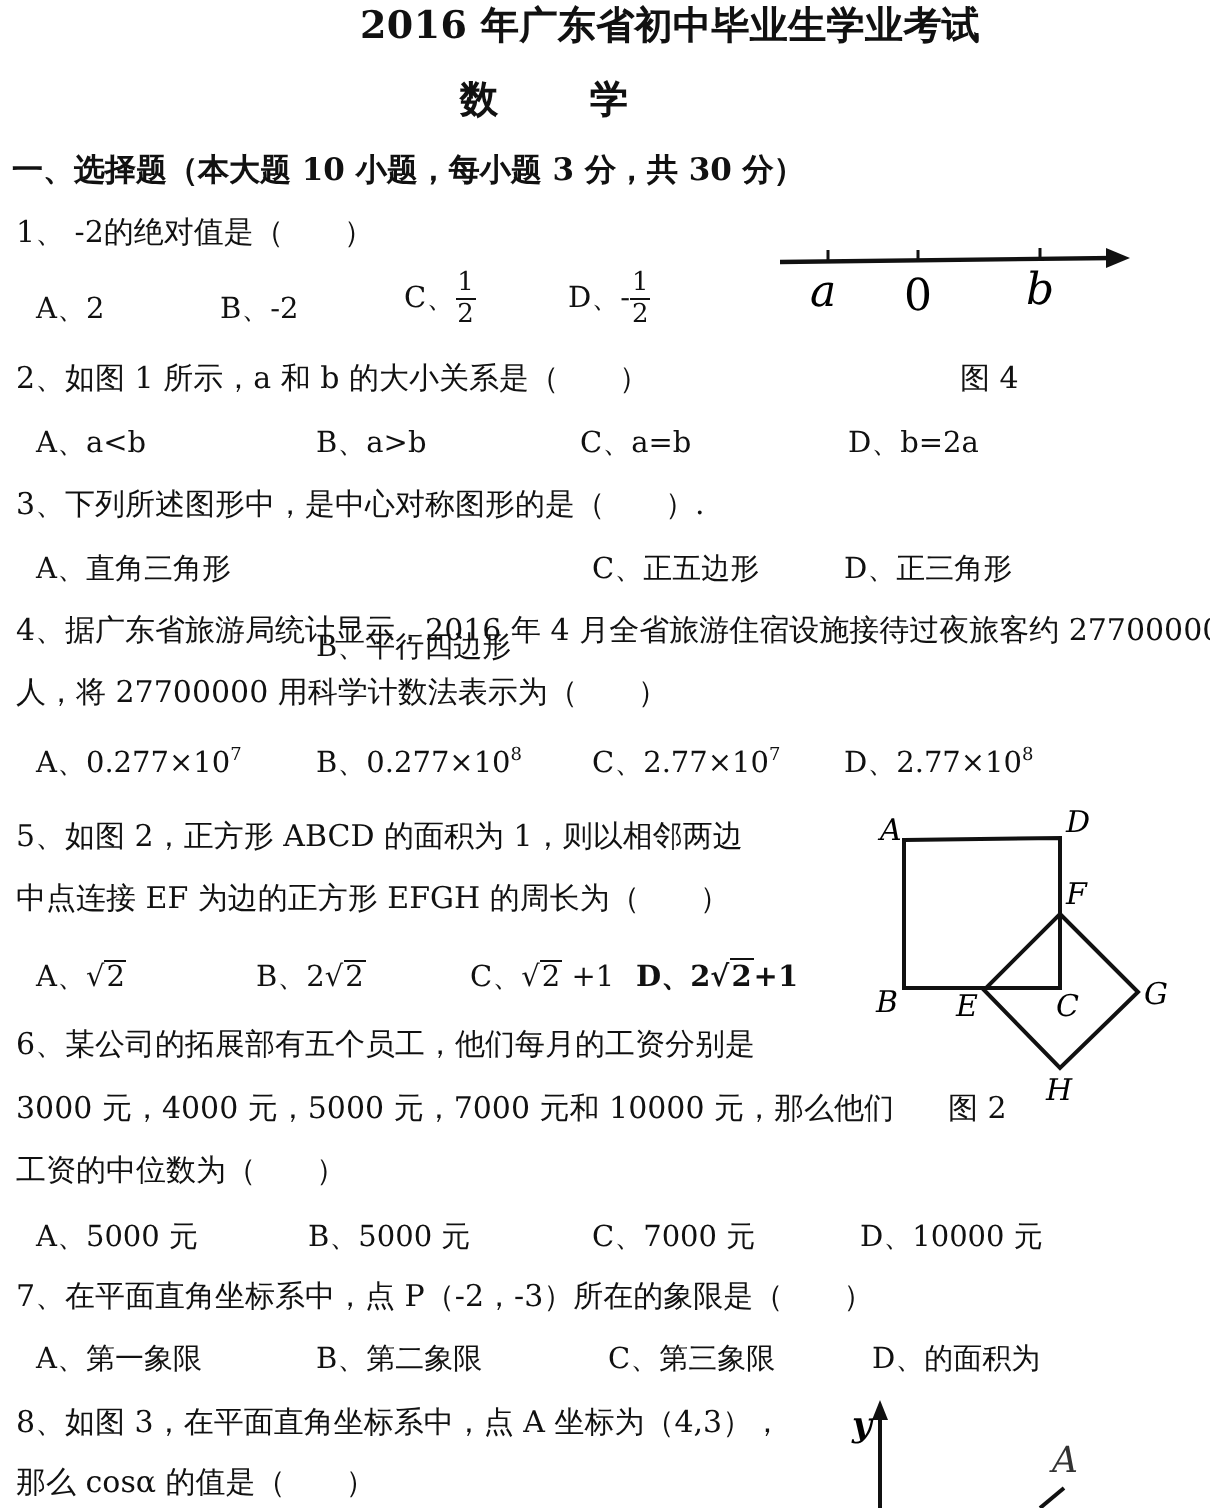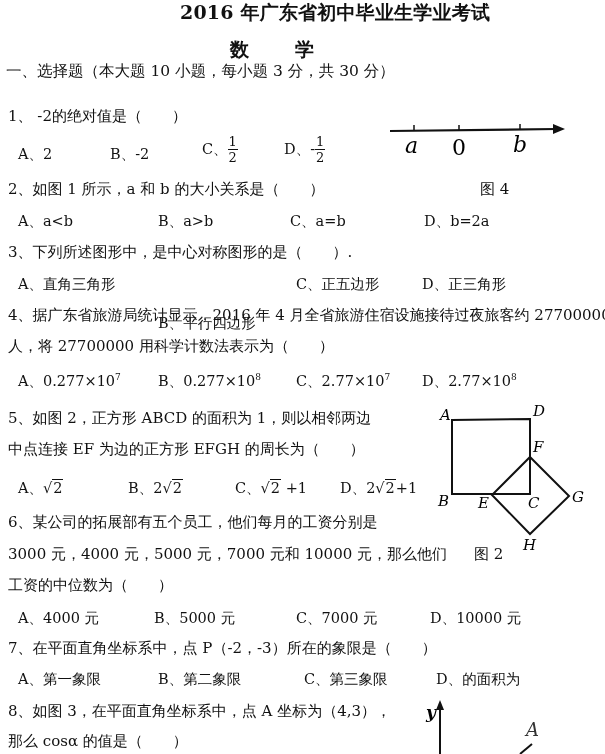--- a/index.html
+++ b/index.html
@@ -5,21 +5,21 @@
   html, body { margin: 0; padding: 0; background: #ffffff; }
   body {
     width: 605px; height: 754px; overflow: hidden; position: relative;
     font-family: "DejaVu Serif", "Liberation Serif", serif;
     color: #111;
   }
   .abs { position: absolute; white-space: nowrap; }
   .title { left: 180px; top: 0px; font-size: 19px; font-weight: bold; letter-spacing: 0.2px; }
   .subject { left: 230px; top: 37px; font-size: 19px; font-weight: bold; }
   .subject .gap { display: inline-block; width: 46px; }
-  .section { left: 6px; top: 61px; font-size: 15.5px; font-weight: normal; }
+  .section { left: 6px; top: 75px; font-size: 15.5px; font-weight: bold; }
   .q { font-size: 15px; }
   .opt { font-size: 14.5px; }
   .frac { display: inline-block; vertical-align: middle; text-align: center; font-size: 13px; line-height: 15px; }
   .frac .num { display: block; border-bottom: 1px solid #111; padding: 0 1px; }
   .frac .den { display: block; }
   sup { font-size: 9px; }
   .sqrt { display: inline-block; }
   .sqrt .rad { border-top: 1px solid #111; padding: 0 1px; }
   .fig-label { font-size: 15px; }
   svg text { font-family: "DejaVu Serif", "Liberation Serif", serif; }
@@ -70,40 +70,40 @@
 <div class="abs opt" style="left:18px; top:372px;"><span>A、0.277×10</span><sup>7</sup></div>
 <div class="abs opt" style="left:158px; top:372px;"><span>B、0.277×10</span><sup>8</sup></div>
 <div class="abs opt" style="left:296px; top:372px;"><span>C、2.77×10</span><sup>7</sup></div>
 <div class="abs opt" style="left:422px; top:372px;"><span>D、2.77×10</span><sup>8</sup></div>
 
 <div class="abs q" style="left:8px; top:409px;">5、如图 2，正方形 ABCD 的面积为 1，则以相邻两边</div>
 <div class="abs q" style="left:8px; top:440px;">中点连接 EF 为边的正方形 EFGH 的周长为（　　）</div>
 <div class="abs opt" style="left:18px; top:479px;"><span>A、</span><span class="sqrt">√<span class="rad">2</span></span></div>
 <div class="abs opt" style="left:128px; top:479px;"><span>B、2</span><span class="sqrt">√<span class="rad">2</span></span></div>
 <div class="abs opt" style="left:235px; top:479px;"><span>C、</span><span class="sqrt">√<span class="rad">2</span></span><span> +1</span></div>
-<div class="abs opt" style="left:340px; top:479px;"><span>D、2</span><span class="sqrt">√<span class="rad">2</span></span><span>+1</span></div>
+<div class="abs opt" style="left:318px; top:479px;font-weight:bold;"><span>D、2</span><span class="sqrt">√<span class="rad">2</span></span><span>+1</span></div>
 
 <svg class="abs" style="left:430px; top:398px;" width="175" height="160">
   <polygon points="22,22 100,21 100,96 22,96" fill="none" stroke="#111" stroke-width="2"></polygon>
   <polygon points="100,59 139,98 100,136 62,97" fill="none" stroke="#111" stroke-width="2"></polygon>
   <text x="10" y="22" font-size="15" font-style="italic">A</text>
   <text x="103" y="18" font-size="15" font-style="italic">D</text>
   <text x="103" y="54" font-size="15" font-style="italic">F</text>
   <text x="8" y="108" font-size="15" font-style="italic">B</text>
   <text x="48" y="110" font-size="15" font-style="italic">E</text>
   <text x="98" y="110" font-size="15" font-style="italic">C</text>
   <text x="142" y="104" font-size="15" font-style="italic">G</text>
   <text x="93" y="152" font-size="15" font-style="italic">H</text>
 </svg>
 <div class="abs fig-label" style="left:474px; top:545px;">图 2</div>
 
 <div class="abs q" style="left:8px; top:513px;">6、某公司的拓展部有五个员工，他们每月的工资分别是</div>
 <div class="abs q" style="left:8px; top:545px;">3000 元，4000 元，5000 元，7000 元和 10000 元，那么他们</div>
 <div class="abs q" style="left:8px; top:576px;">工资的中位数为（　　）</div>
-<div class="abs opt" style="left:18px; top:609px;">A、4000 元</div>
+<div class="abs opt" style="left:18px; top:609px;">A、5000 元</div>
 <div class="abs opt" style="left:154px; top:609px;">B、5000 元</div>
 <div class="abs opt" style="left:296px; top:609px;">C、7000 元</div>
 <div class="abs opt" style="left:430px; top:609px;">D、10000 元</div>
 
 <div class="abs q" style="left:8px; top:639px;">7、在平面直角坐标系中，点 P（-2，-3）所在的象限是（　　）</div>
 <div class="abs opt" style="left:18px; top:670px;">A、第一象限</div>
 <div class="abs opt" style="left:158px; top:670px;">B、第二象限</div>
 <div class="abs opt" style="left:304px; top:670px;">C、第三象限</div>
 <div class="abs opt" style="left:436px; top:670px;">D、的面积为</div>
 

